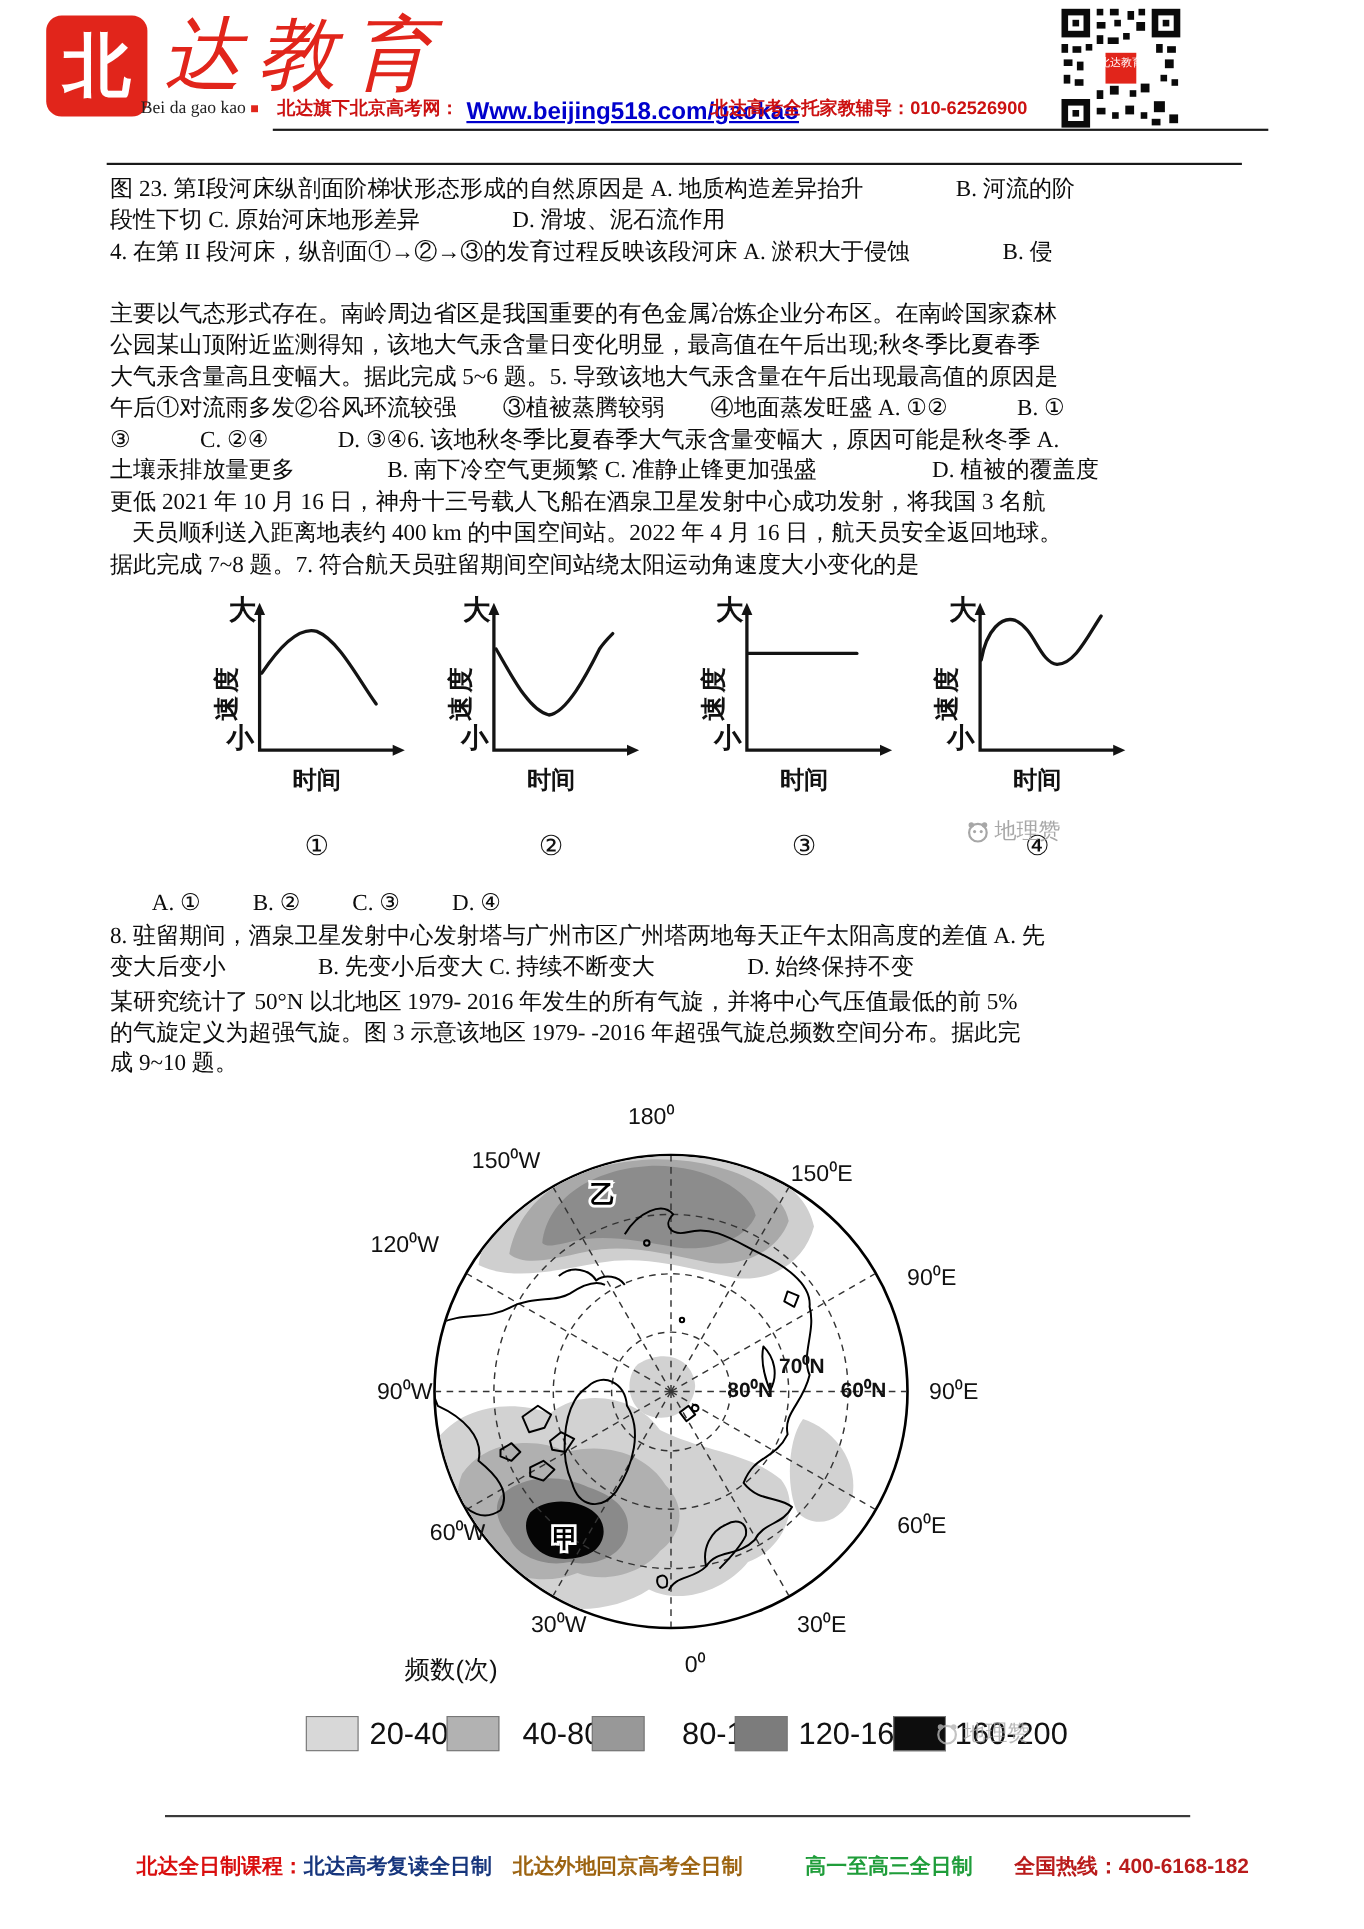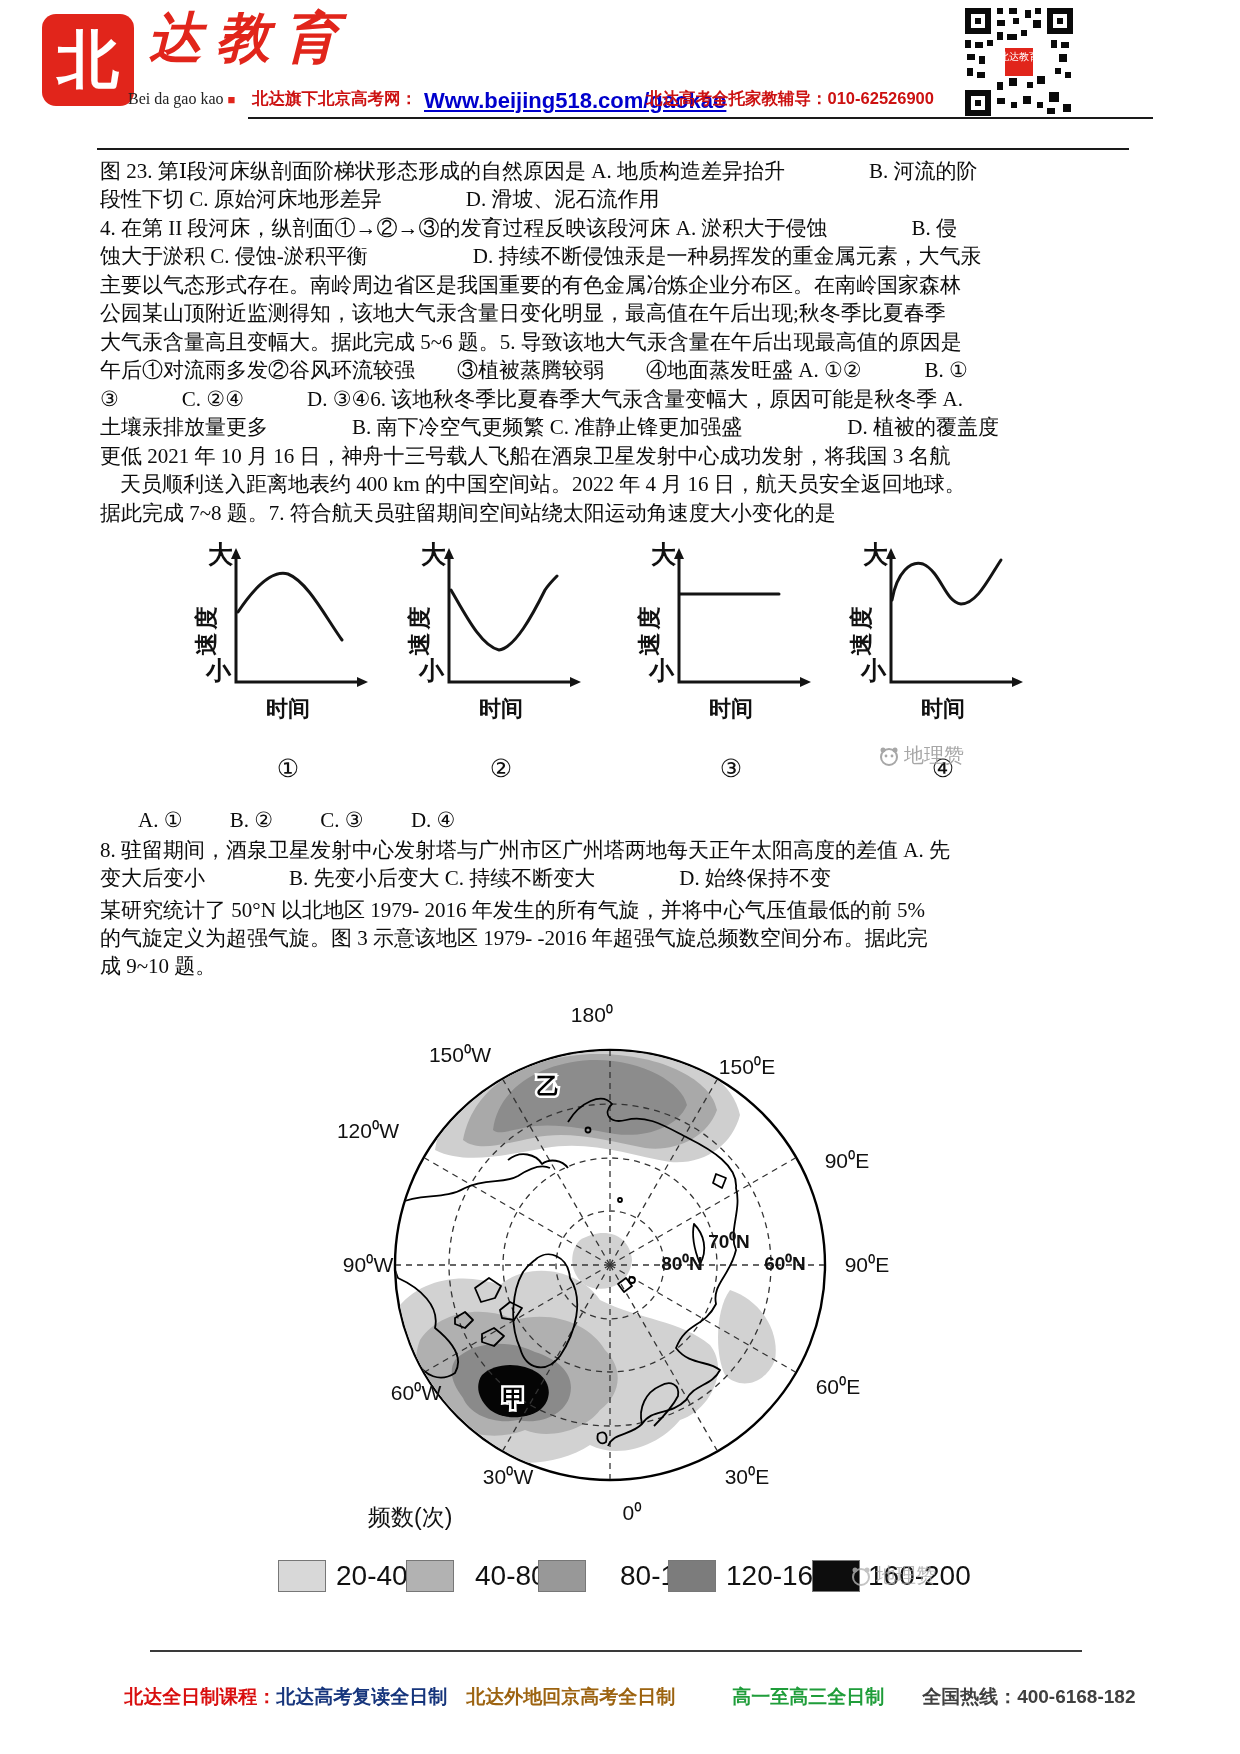--- a/index.html
+++ b/index.html
@@ -3,21 +3,21 @@
 <meta charset="utf-8">
 <style>
   html,body{margin:0;padding:0;background:#fff;}
   #page{position:relative;width:1240px;height:1754px;background:#ffffff;overflow:hidden;
         font-family:"Liberation Serif","DejaVu Serif",serif;color:#111;}
   .abs{position:absolute;}
   
   #seal{left:42px;top:14px;width:92px;height:92px;background:#e1251b;border-radius:14px;
         display:flex;align-items:center;justify-content:center;}
   #seal span{color:#fff;font-size:62px;font-weight:900;font-family:"Liberation Sans",sans-serif;}
-  #logoname{left:148px;top:2px;font-size:54px;font-weight:700;color:#e1251b;
+  #logoname{left:148px;top:2px;font-size:72px;font-weight:400;color:#e1251b;
             font-style:italic;letter-spacing:14px;font-family:"Liberation Serif",serif;}
   #tagline{left:128px;top:90px;font-size:16px;color:#222;}
   #tagline .sq{color:#e1251b;font-size:13px;}
   .hdr-red{font-family:"Liberation Sans",sans-serif;font-weight:bold;font-size:16.5px;color:#cc1111;}
   #site-label{left:252px;top:88px;}
   #site-url{left:424px;top:88px;color:#0000cc;text-decoration:underline;font-family:"Liberation Sans",sans-serif;font-weight:bold;font-size:22px;}
   #tutor{left:646px;top:88px;}
   .hline{background:#1a1a1a;height:2px;}
   
   .bodyline{left:100px;width:1070px;white-space:pre;font-size:21px;line-height:28.5px;color:#0c0c0c;}
@@ -117,21 +117,20 @@
       <text x="56" y="54" text-anchor="middle" fill="#fff" font-size="10" font-family="Liberation Sans, sans-serif">北达教育</text>
     </svg>
   </div>
 
   <div class="abs hline" style="left:248px;top:117px;width:905px;"></div>
   <div class="abs hline" style="left:97px;top:148px;width:1032px;"></div>
 
   <div class="abs bodyline" style="top:157px;">图 23. 第Ⅰ段河床纵剖面阶梯状形态形成的自然原因是 A. 地质构造差异抬升　　　　B. 河流的阶</div>
   <div class="abs bodyline" style="top:185px;">段性下切 C. 原始河床地形差异　　　　D. 滑坡、泥石流作用</div>
   <div class="abs bodyline" style="top:214px;">4. 在第 II 段河床，纵剖面①→②→③的发育过程反映该段河床 A. 淤积大于侵蚀　　　　B. 侵</div>
-  <div class="abs bodyline" style="top:242px;">蚀大于淤积 C. 侵蚀-淤积平衡　　　　　D. 持续不断侵蚀汞是一种易挥发的重金属元素，大气汞</div>
   <div class="abs bodyline" style="top:299px;">公园某山顶附近监测得知，该地大气汞含量日变化明显，最高值在午后出现;秋冬季比夏春季</div>
   <div class="abs bodyline" style="top:271px;">主要以气态形式存在。南岭周边省区是我国重要的有色金属冶炼企业分布区。在南岭国家森林</div>
   <div class="abs bodyline" style="top:328px;">大气汞含量高且变幅大。据此完成 5~6 题。5. 导致该地大气汞含量在午后出现最高值的原因是</div>
   <div class="abs bodyline" style="top:356px;">午后①对流雨多发②谷风环流较强　　③植被蒸腾较弱　　④地面蒸发旺盛 A. ①②　　　B. ①</div>
   <div class="abs bodyline" style="top:385px;">③　　　C. ②④　　　D. ③④6. 该地秋冬季比夏春季大气汞含量变幅大，原因可能是秋冬季 A.</div>
   <div class="abs bodyline" style="top:413px;">土壤汞排放量更多　　　　B. 南下冷空气更频繁 C. 准静止锋更加强盛　　　　　D. 植被的覆盖度</div>
   <div class="abs bodyline" style="top:442px;">更低 2021 年 10 月 16 日，神舟十三号载人飞船在酒泉卫星发射中心成功发射，将我国 3 名航</div>
   <div class="abs bodyline" style="top:470px;margin-left:20px;">天员顺利送入距离地表约 400 km 的中国空间站。2022 年 4 月 16 日，航天员安全返回地球。</div>
   <div class="abs bodyline" style="top:499px;">据此完成 7~8 题。7. 符合航天员驻留期间空间站绕太阳运动角速度大小变化的是</div>
 
@@ -309,16 +308,16 @@
     <svg width="22" height="22" viewBox="0 0 22 22">
       <circle cx="11" cy="12" r="8" fill="none" stroke="#b5b5b5" stroke-width="2"></circle>
       <circle cx="5" cy="5" r="2.5" fill="#b5b5b5"></circle>
         <circle cx="17" cy="5" r="2.5" fill="#b5b5b5"></circle>
     </svg>
     <span>地理赞</span>
   </div>
 
   <div class="abs hline" style="left:150px;top:1650px;width:932px;height:2px;background:#3a3a3a;"></div>
   <div class="abs" id="footer">
-    <span style="color: rgb(217, 15, 15);">北达全日制课程：</span><span style="color: rgb(22, 53, 124);">北达高考复读全日制</span><span style="color: rgb(156, 99, 16);">　北达外地回京高考全日制</span><span style="color: rgb(31, 157, 58);">　　　高一至高三全日制</span><span style="color: #404040; text-align: right;">　　全国热线：400-6168-182</span>
+    <span style="color: rgb(217, 15, 15);">北达全日制课程：</span><span style="color: rgb(22, 53, 124);">北达高考复读全日制</span><span style="color: rgb(156, 99, 16);">　北达外地回京高考全日制</span><span style="color: rgb(31, 157, 58);">　　　高一至高三全日制</span><span style="color: #b91c1c; text-align: right;">　　全国热线：400-6168-182</span>
   </div>
 
 </div>
 
 </body></html>

